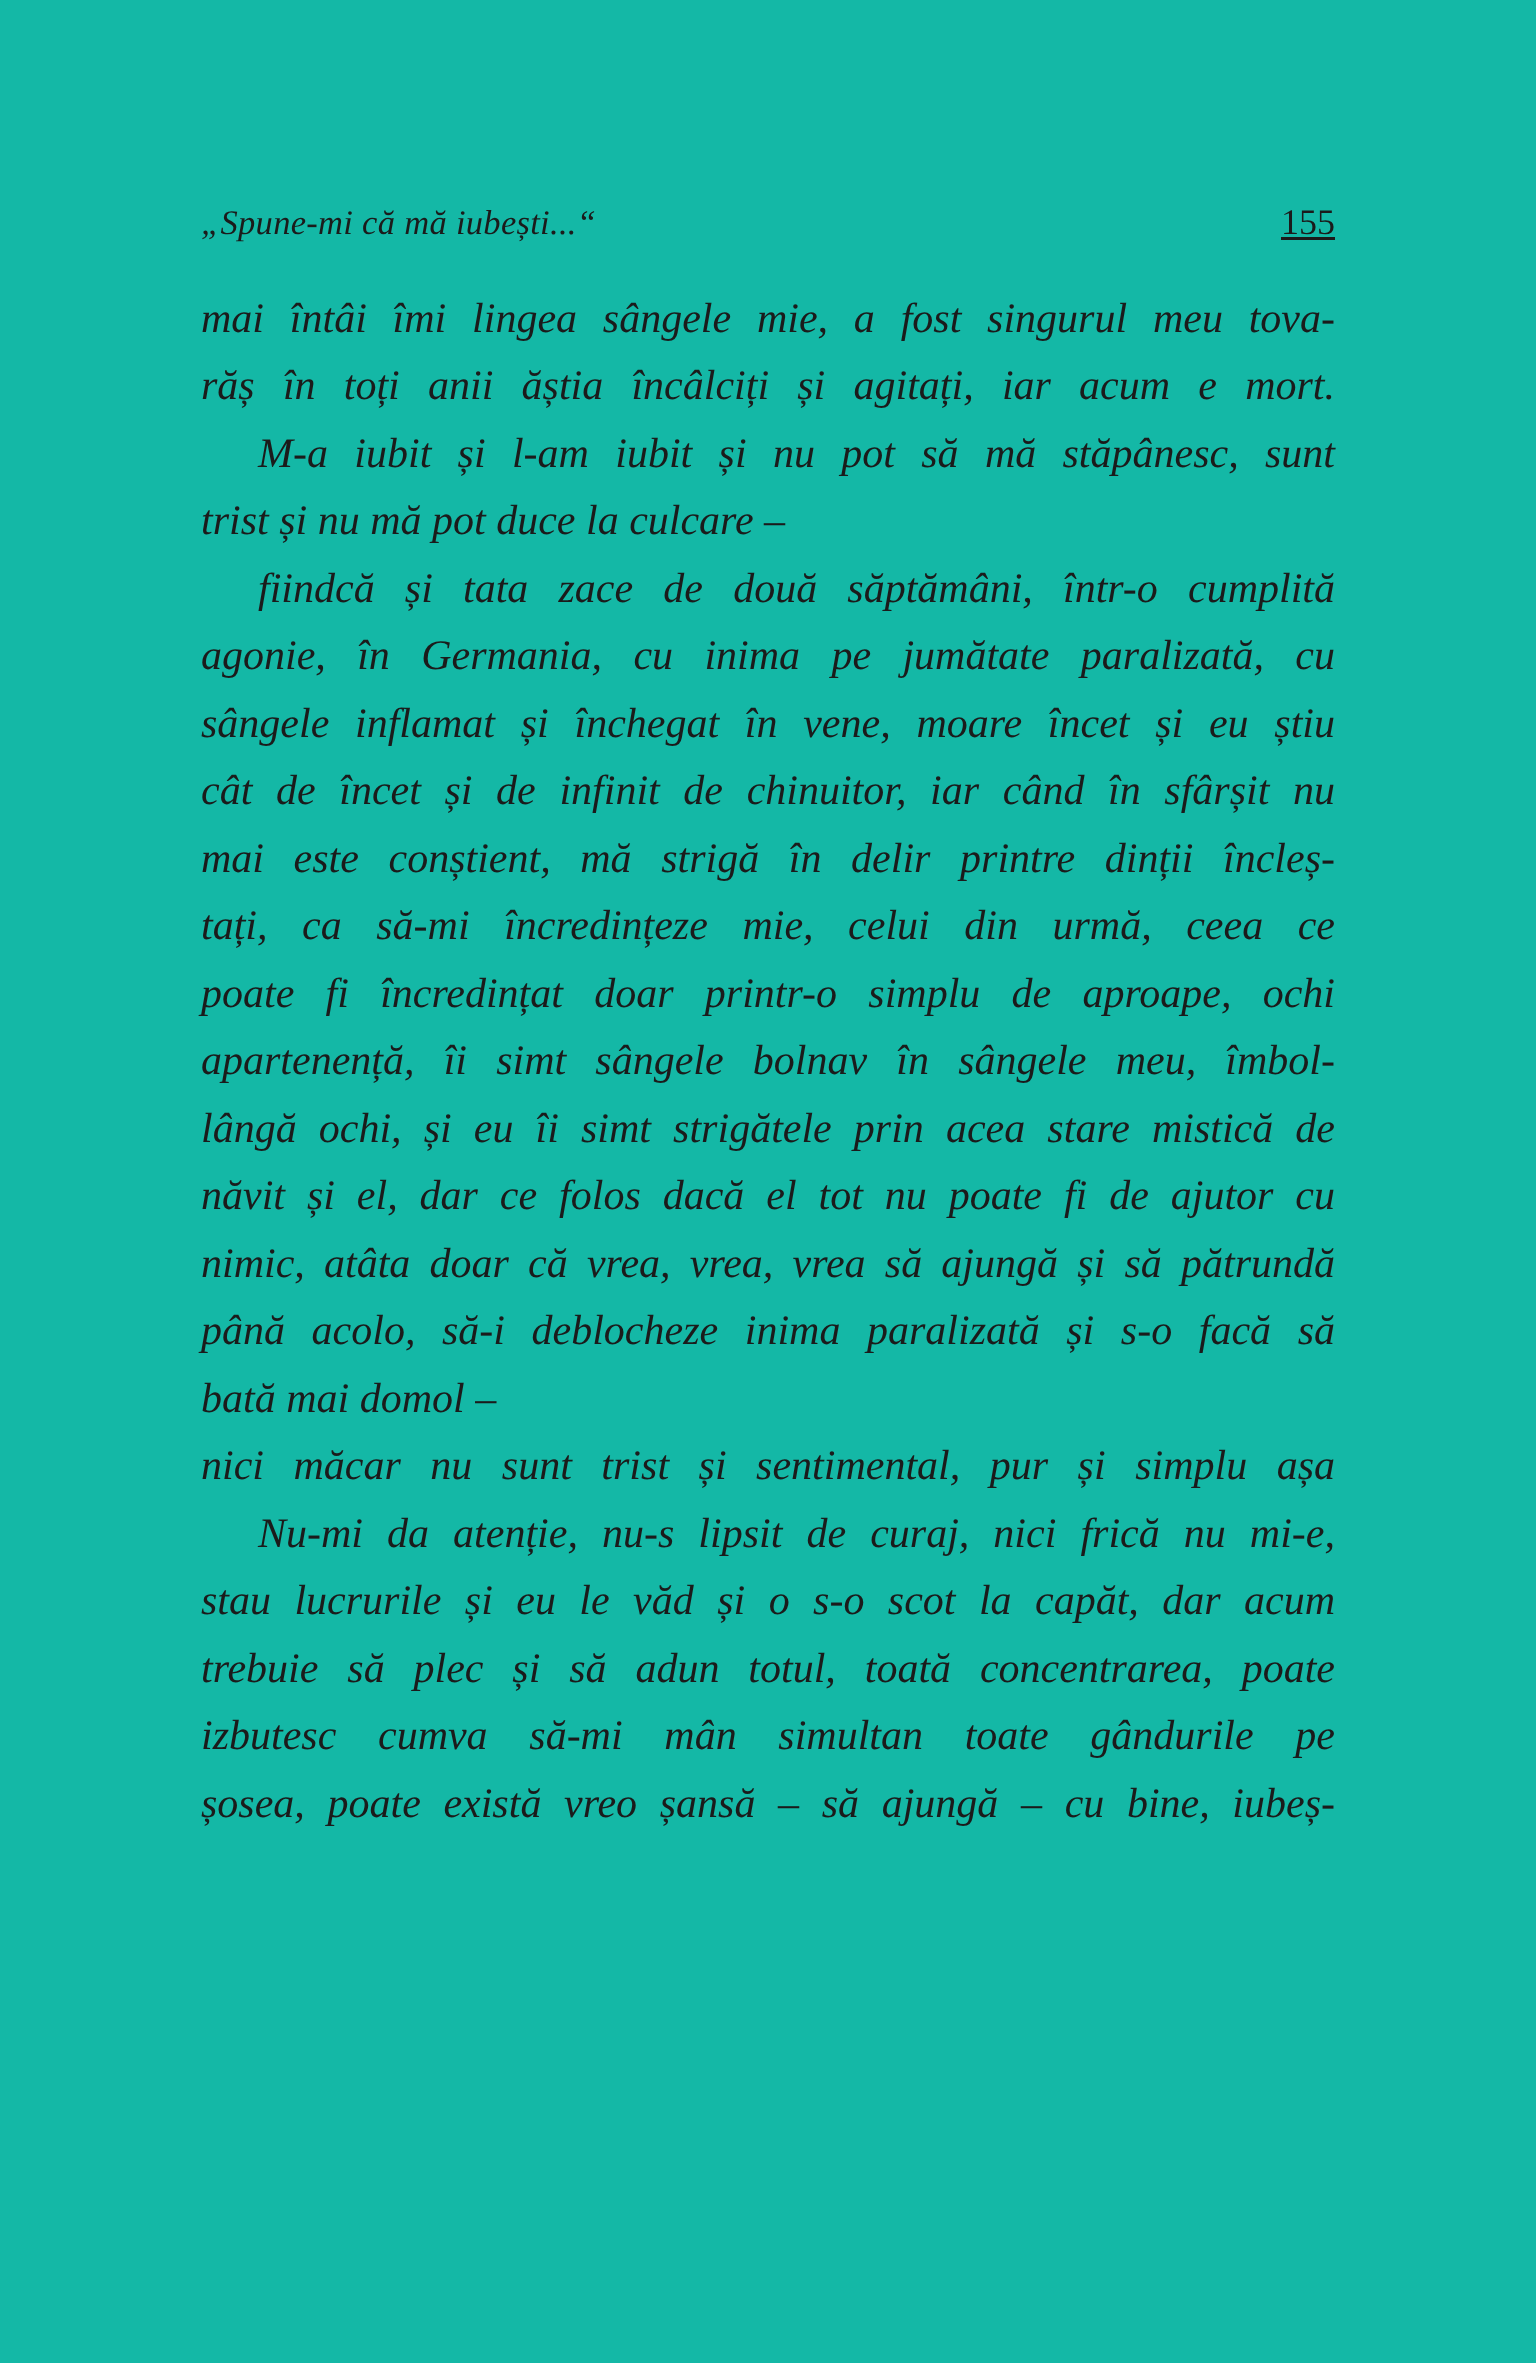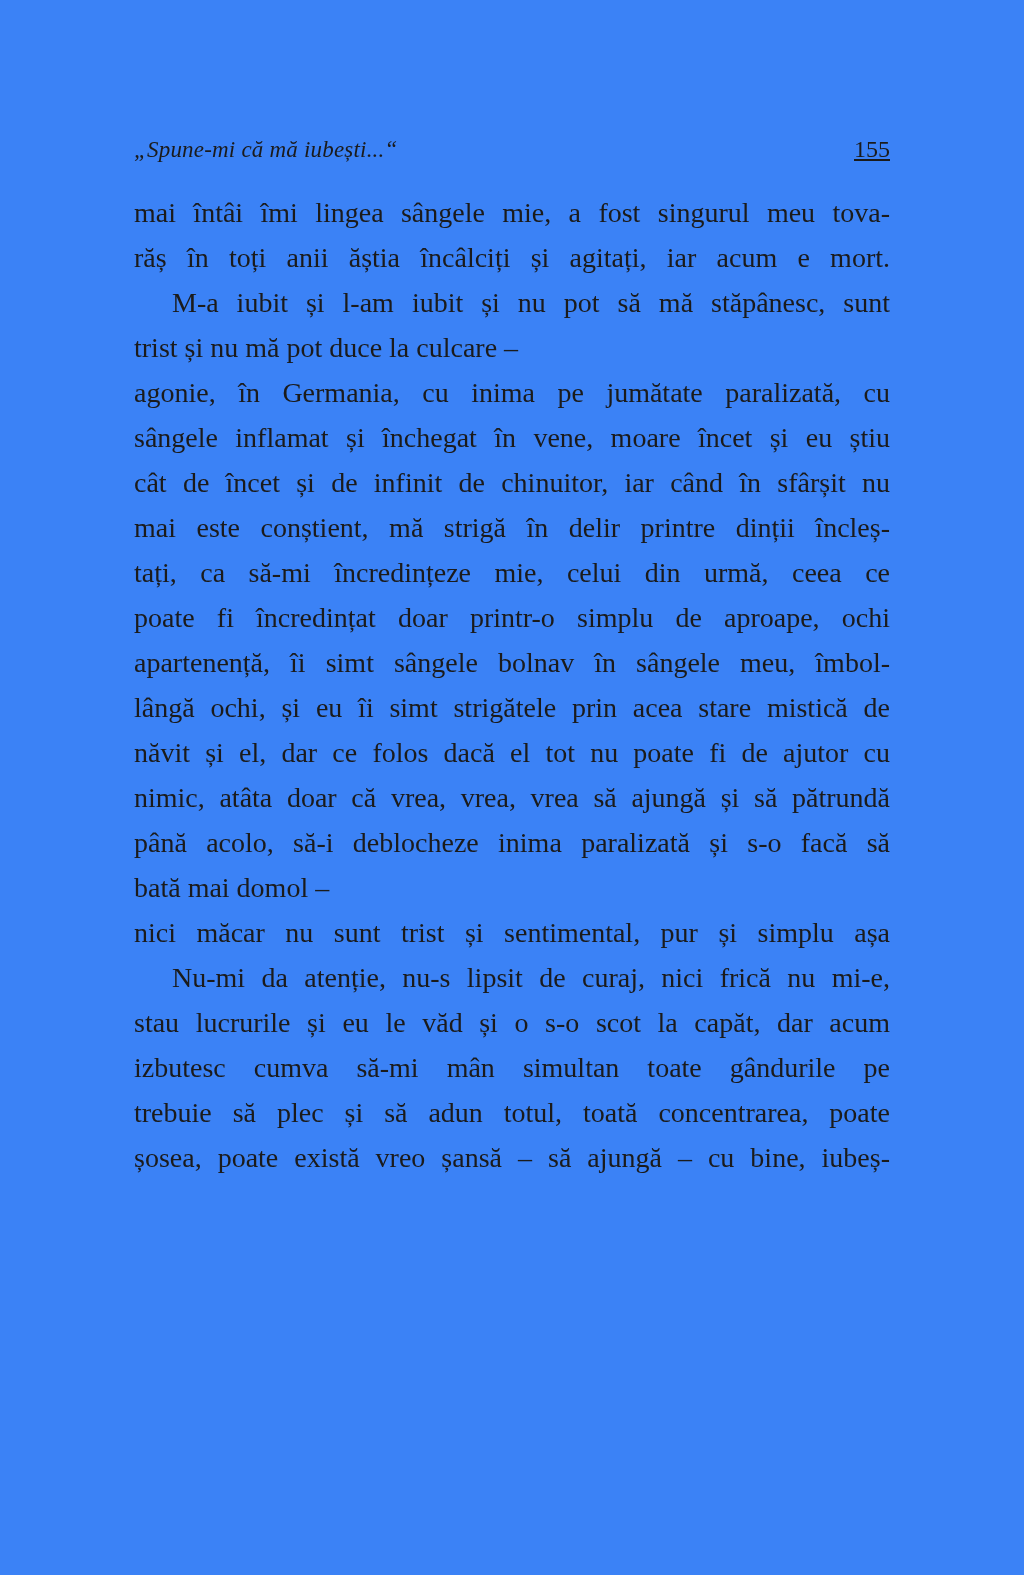--- a/index.html
+++ b/index.html
@@ -4,21 +4,21 @@
 <style>
   html, body {
     margin: 0;
     padding: 0;
     background: #ffffff;
   }
   .page {
     position: relative;
     width: 1024px;
     height: 1575px;
-    background: #3b82f6;
+    background: #14b8a6;
     font-family: "Liberation Serif", "DejaVu Serif", serif;
     color: #1b1b1b;
     overflow: hidden;
   }
   .content {
     position: absolute;
     left: 134px;
     top: 136px;
     width: 756px;
   }
@@ -39,20 +39,21 @@
   }
   .body-text {
     margin-top: 27px;
     font-size: 28px;
     line-height: 45px;
   }
   .line {
     text-align: justify;
     text-align-last: justify;
     white-space: normal;
+    font-style: italic;
   }
   .line.short {
     text-align: left;
     text-align-last: left;
   }
   .line.indent {
     padding-left: 38px;
   }
 </style>
 </head>
@@ -62,33 +63,34 @@
   <div class="content">
     <div class="running-header">
       <span class="running-title">„Spune-mi că mă iubești...“</span>
       <span class="page-number">155</span>
     </div>
     <div class="body-text">
         <div class="line">mai întâi îmi lingea sângele mie, a fost singurul meu tova-</div>
         <div class="line">răș în toți anii ăștia încâlciți și agitați, iar acum e mort.</div>
         <div class="line indent">M-a iubit și l-am iubit și nu pot să mă stăpânesc, sunt</div>
         <div class="line short">trist și nu mă pot duce la culcare –</div>
+        <div class="line indent">fiindcă și tata zace de două săptămâni, într-o cumplită</div>
         <div class="line">agonie, în Germania, cu inima pe jumătate paralizată, cu</div>
         <div class="line">sângele inflamat și închegat în vene, moare încet și eu știu</div>
         <div class="line">cât de încet și de infinit de chinuitor, iar când în sfârșit nu</div>
         <div class="line">mai este conștient, mă strigă în delir printre dinții încleș-</div>
         <div class="line">tați, ca să-mi încredințeze mie, celui din urmă, ceea ce</div>
         <div class="line">poate fi încredințat doar printr-o simplu de aproape, ochi</div>
         <div class="line">apartenență, îi simt sângele bolnav în sângele meu, îmbol-</div>
         <div class="line">lângă ochi, și eu îi simt strigătele prin acea stare mistică de</div>
         <div class="line">năvit și el, dar ce folos dacă el tot nu poate fi de ajutor cu</div>
         <div class="line">nimic, atâta doar că vrea, vrea, vrea să ajungă și să pătrundă</div>
         <div class="line">până acolo, să-i deblocheze inima paralizată și s-o facă să</div>
         <div class="line short">bată mai domol –</div>
         <div class="line">nici măcar nu sunt trist și sentimental, pur și simplu așa</div>
         <div class="line indent">Nu-mi da atenție, nu-s lipsit de curaj, nici frică nu mi-e,</div>
         <div class="line">stau lucrurile și eu le văd și o s-o scot la capăt, dar acum</div>
+        <div class="line">trebuie să plec și să adun totul, toată concentrarea, poate</div>
         <div class="line">izbutesc cumva să-mi mân simultan toate gândurile pe</div>
-        <div class="line">trebuie să plec și să adun totul, toată concentrarea, poate</div>
         <div class="line">șosea, poate există vreo șansă – să ajungă – cu bine, iubeș-</div>
       </div>
   </div>
 </div>
 
 </body></html>

